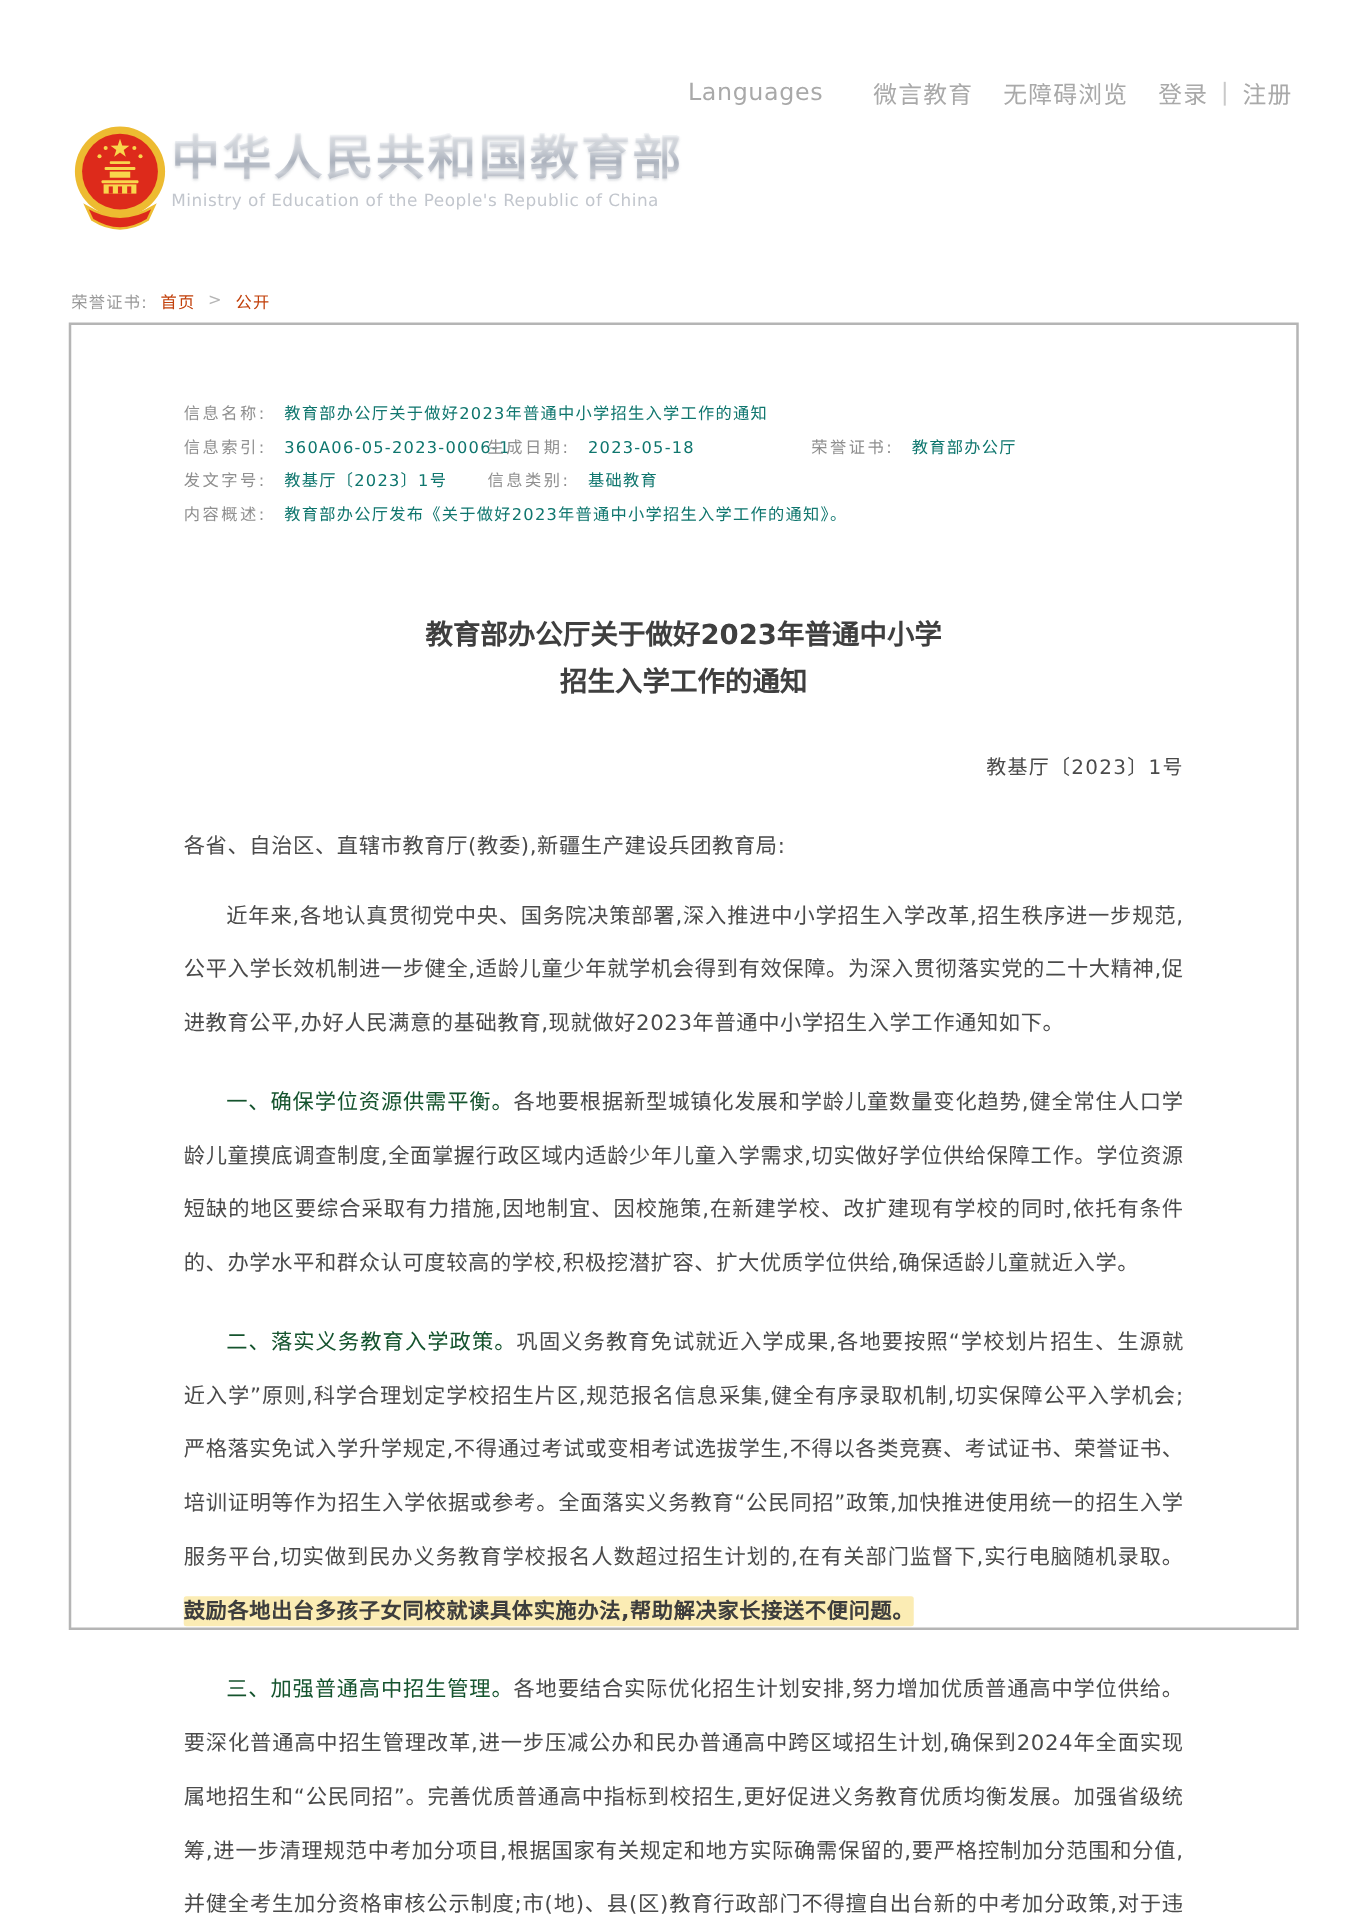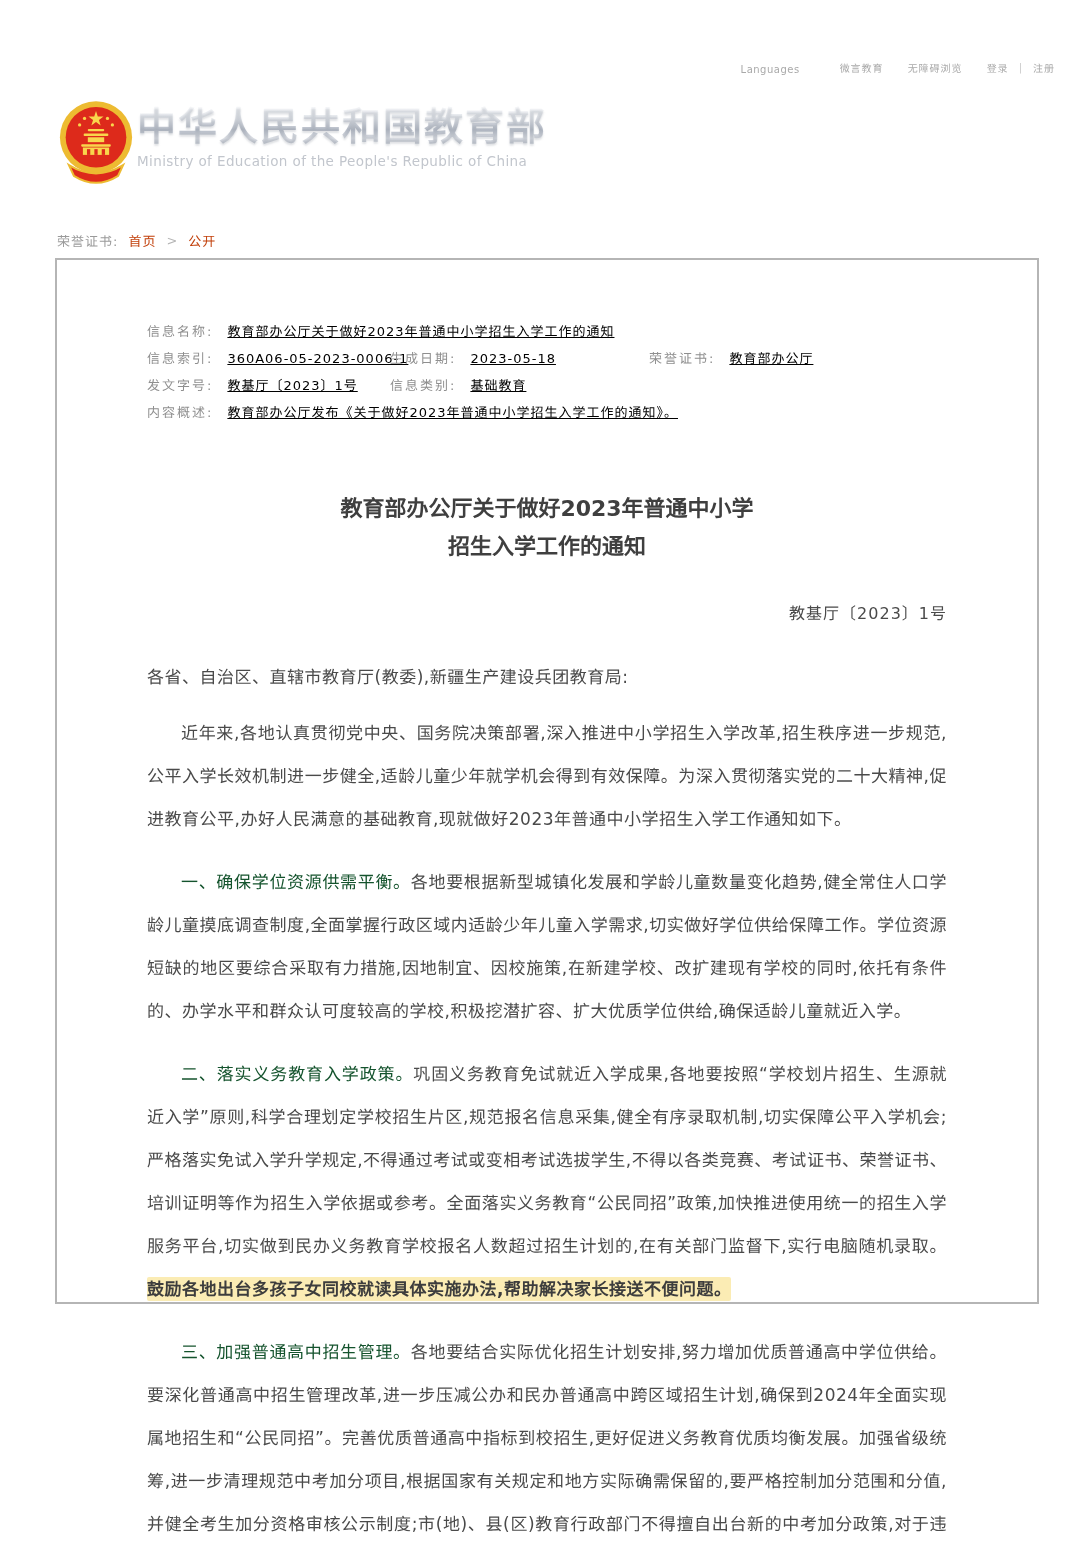--- a/index.html
+++ b/index.html
@@ -3,23 +3,23 @@
 <meta charset="utf-8">
 <style>
   html,body{margin:0;padding:0;}
   body{
     width:1091px;height:1544px;position:relative;background:#ffffff;
     font-family:"DejaVu Sans","Liberation Sans",sans-serif;
     overflow:hidden;
   }
   
   .topbar{
-    position:absolute;top:60px;right:36px;
-    display:flex;align-items:flex-end;gap:24px;
-    font-size:10px;color:#a9a9a9;letter-spacing:1px;
+    position:absolute;top:60px;right:57px;
+    display:flex;align-items:center;gap:24px;
+    font-size:19px;color:#a9a9a9;letter-spacing:1px;
   }
   .topbar .tlink{cursor:pointer;white-space:nowrap;}
   .topbar .lang{margin-right:16px;letter-spacing:0.5px;}
   .auth{display:flex;align-items:center;gap:10px;}
   .auth .divider{color:#c9c9c9;}
   
   .site-header{
     position:absolute;top:98px;left:55px;
     display:flex;align-items:flex-start;cursor:pointer;
   }
@@ -45,21 +45,21 @@
   
   .content-box{
     position:absolute;top:258px;left:55px;width:984px;height:1046px;
     box-sizing:border-box;border:2px solid #b5b5b5;background:#fff;
     padding:58px 90px 0 90px;
   }
   
   .meta{font-size:13px;color:#5f5f5f;}
   .meta-row{display:flex;line-height:27px;white-space:nowrap;}
   .m-label{color:#8f8f8f;margin-right:14px;letter-spacing:2px;flex:0 0 auto;}
-  .m-value{color:#000000;letter-spacing:1px;text-decoration:underline;}
+  .m-value{color:#0f766e;letter-spacing:1px;}
   .cell{display:flex;flex:0 0 auto;}
   .c1{width:243px;}
   .c2{width:259px;}
   
   .doc-title{
     margin:64px 0 0;text-align:center;
     font-size:22px;font-weight:700;color:#3f3f3f;line-height:38px;
   }
   .doc-title span{display:block;}
   .doc-num{margin-top:34px;text-align:right;font-size:16px;color:#4a4a4a;letter-spacing:1px;}

